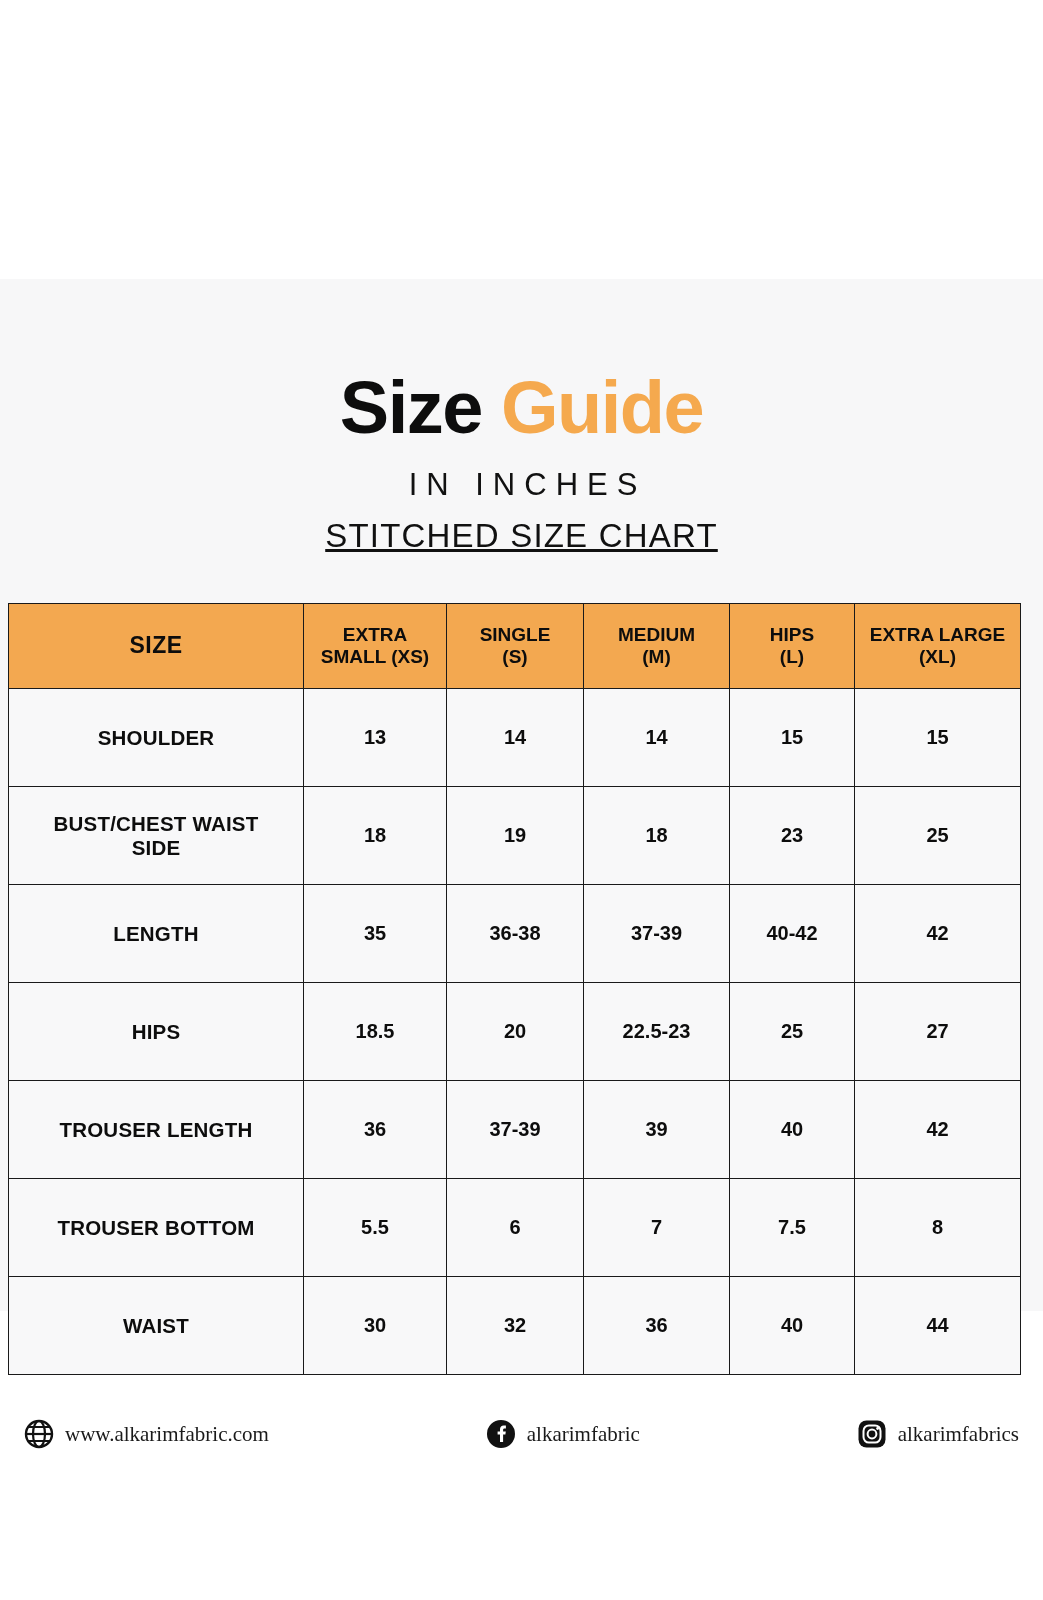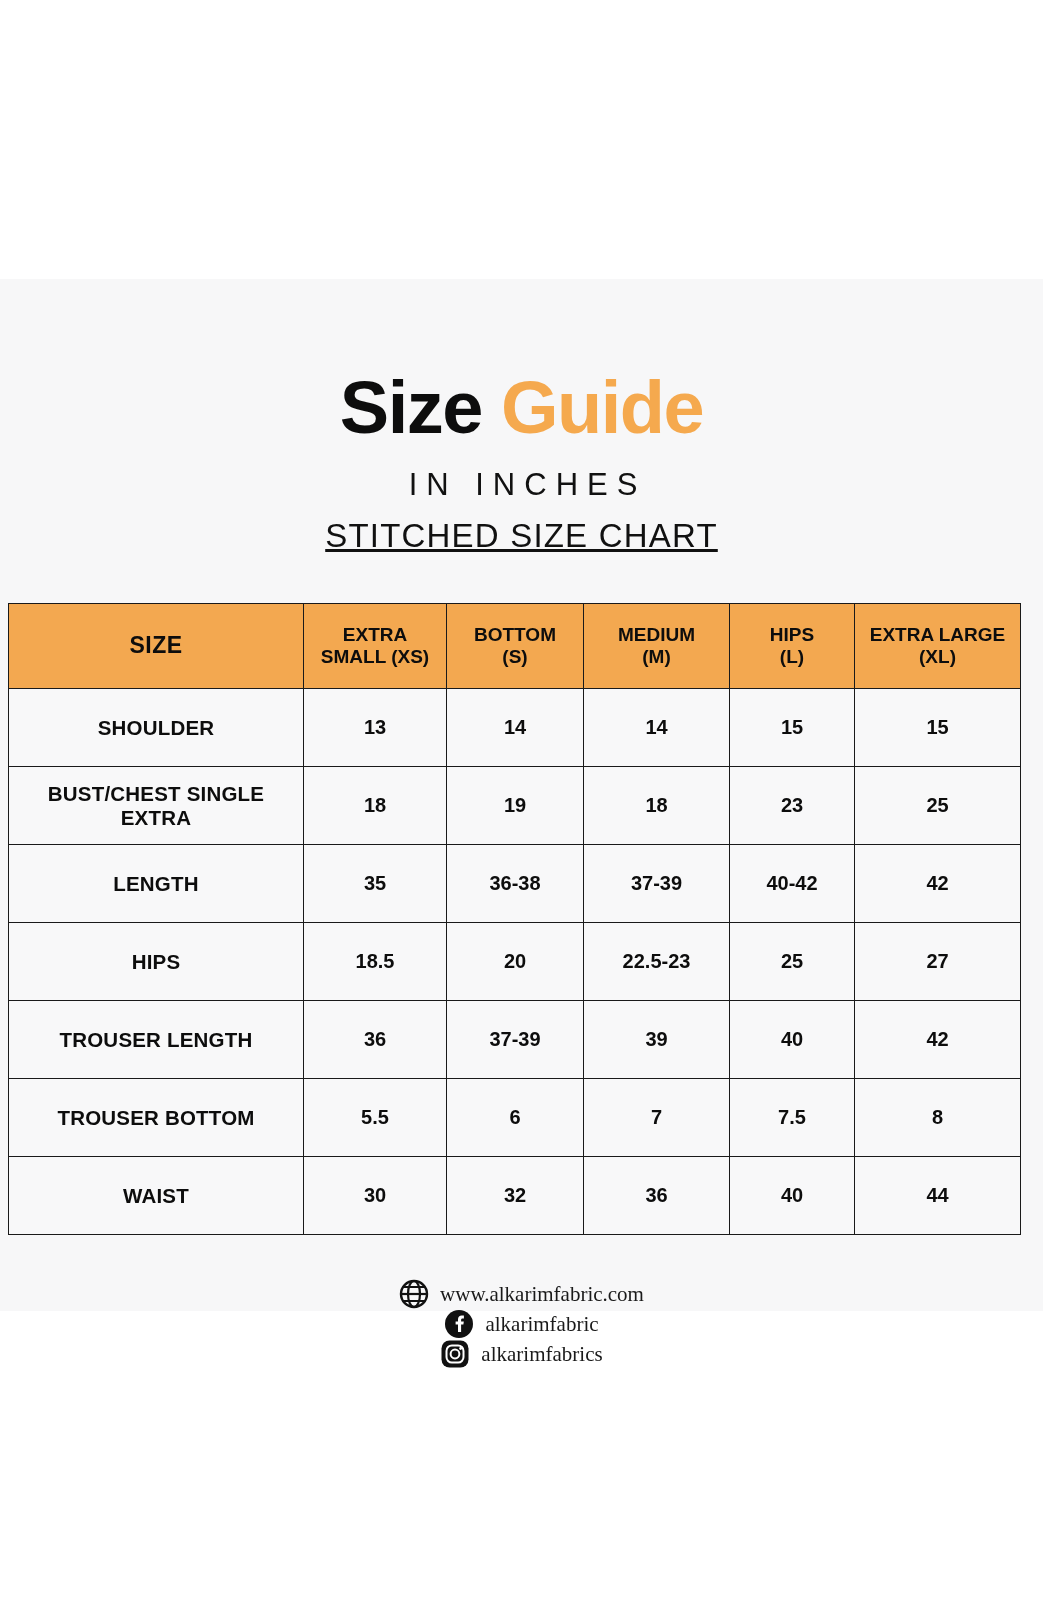--- a/index.html
+++ b/index.html
@@ -76,41 +76,40 @@
     padding: 4px 2px;
   }
   table.size-table thead th.first-col {
     font-size: 23px;
     letter-spacing: 0.5px;
   }
   table.size-table tbody td {
     font-weight: 700;
     font-size: 20px;
     height: 61px;
-    padding: 8px;
+    padding: 18px;
   }
   table.size-table tbody td.row-label {
     font-size: 20.5px;
     font-weight: 700;
     letter-spacing: 0.2px;
   }
   col.c1 { width: 295px; }
   col.c2 { width: 143px; }
   col.c3 { width: 137px; }
   col.c4 { width: 146px; }
   col.c5 { width: 125px; }
   col.c6 { width: 166px; }
 
   .footer {
     margin: 44px 10px 0 10px;
     display: flex;
     align-items: center;
     justify-content: space-between;
     padding: 0 14px;
-    flex-direction: column;
   }
   .footer-item {
     display: flex;
     align-items: center;
     gap: 11px;
     font-size: 21px;
     color: #1a1a1a;
     font-family: "Liberation Serif", serif;
   }
   .icon-svg { display: block; }
@@ -142,21 +141,21 @@
       <thead>
         <tr>
           <th class="first-col">
             <div>SIZE</div>
           </th>
           <th>
             <div>EXTRA</div>
             <div>SMALL (XS)</div>
           </th>
           <th>
-            <div>BOTTOM</div>
+            <div>SINGLE</div>
             <div>(S)</div>
           </th>
           <th>
             <div>MEDIUM</div>
             <div>(M)</div>
           </th>
           <th>
             <div>HIPS</div>
             <div>(L)</div>
           </th>
@@ -169,21 +168,21 @@
       <tbody>
         <tr>
           <td class="row-label">SHOULDER</td>
           <td>13</td>
           <td>14</td>
           <td>14</td>
           <td>15</td>
           <td>15</td>
         </tr>
         <tr>
-          <td class="row-label">BUST/CHEST SINGLE EXTRA</td>
+          <td class="row-label">BUST/CHEST WAIST SIDE</td>
           <td>18</td>
           <td>19</td>
           <td>18</td>
           <td>23</td>
           <td>25</td>
         </tr>
         <tr>
           <td class="row-label">LENGTH</td>
           <td>35</td>
           <td>36-38</td>

